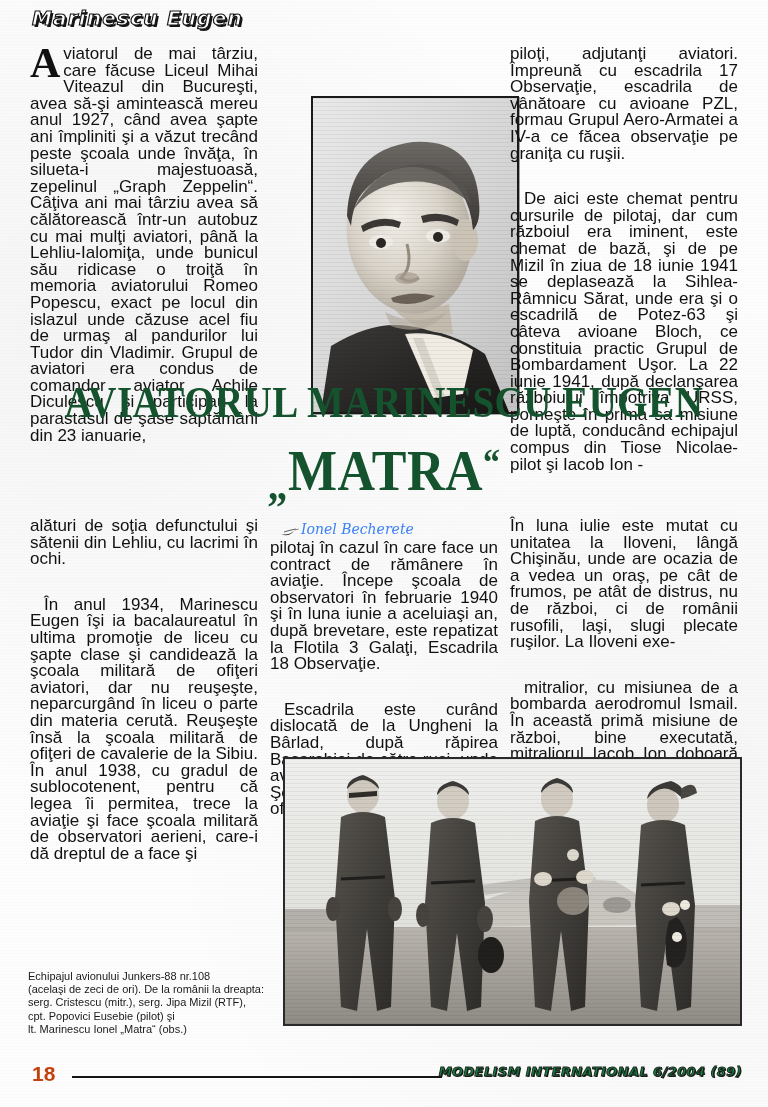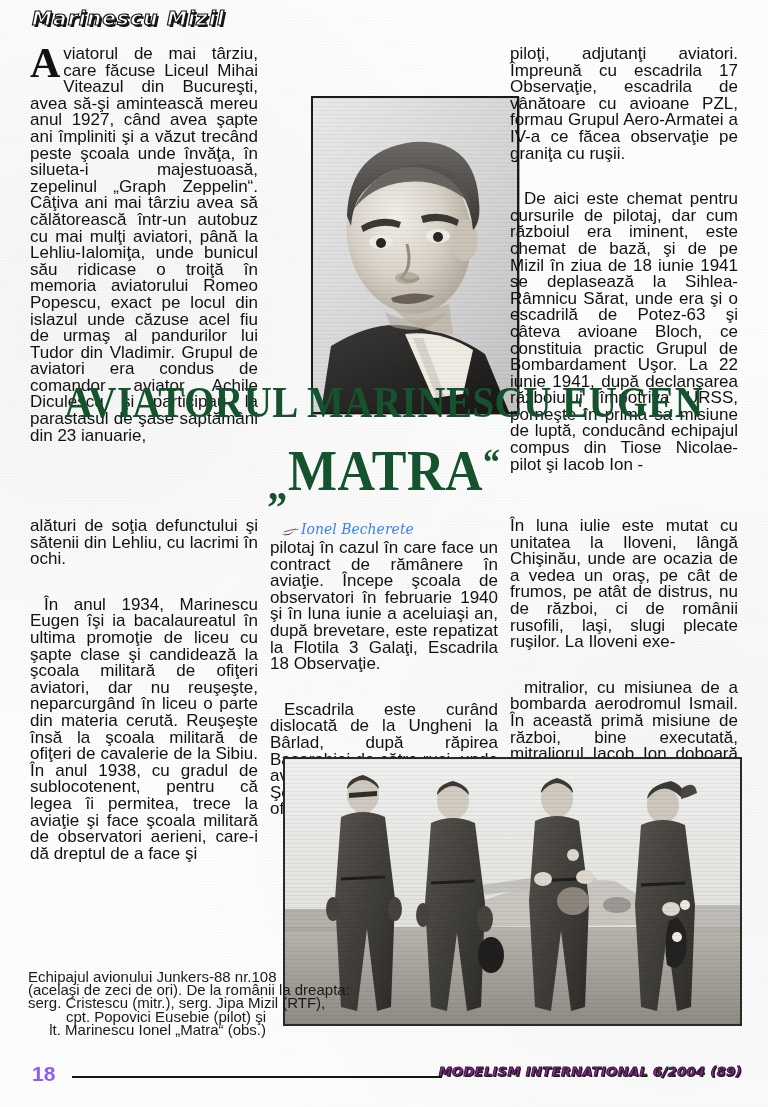--- a/index.html
+++ b/index.html
@@ -118,55 +118,55 @@
     position:absolute;left:283px;top:757px;width:455px;height:265px;
     border:2px solid #2a2a2a;
     background:#bdbdbd;
     overflow:hidden;
   }
   .photo-frame .sk{position:absolute;inset:0;}
 
   
   .caption{
     position:absolute;left:28px;top:970px;width:238px;
-    font-size:15px;line-height:13.2px;
-    text-align:right;
+    font-size:11px;line-height:13.2px;
+    text-align:left;
     color:#1a1a1a;
   }
   .caption div{white-space:nowrap;}
 
   
   .footer{position:absolute;left:0;top:1062px;width:768px;height:30px;}
   .pageno{
     position:absolute;left:32px;top:0px;
-    font-size:21px;font-weight:bold;color:#8b5cf6;
+    font-size:21px;font-weight:bold;color:#c2410c;
     font-family:"Liberation Sans", sans-serif;
   }
   .rule{
     position:absolute;left:72px;top:14px;width:370px;height:2px;background:#141414;
   }
   .magline{
     position:absolute;right:26px;top:2px;
     font-family:"DejaVu Sans", sans-serif;
     font-weight:bold;font-style:italic;
     font-size:13px;letter-spacing:0.4px;
-    color:#a21caf;
+    color:#15803d;
     -webkit-text-stroke:0.9px #1b1b1b;
     text-shadow:1px 1px 0 #1b1b1b;
     white-space:nowrap;
   }
 </style>
 </head>
 <body>
 
 <div class="paper"></div>
 
 <div class="page">
 
-  <div class="kicker">Marinescu Mizil</div>
+  <div class="kicker">Marinescu Eugen</div>
 
   <div class="band-top">
 
     <div class="col" id="top-left-col">
       <p class="dropcap">Aviatorul de mai târziu, care făcuse Liceul Mihai Viteazul din Bucureşti, avea să-şi amintească mereu anul 1927, când avea şapte ani împliniti şi a văzut trecând peste şcoala unde învăţa, în silueta-i majestuoasă, zepelinul „Graph Zeppelin“. Câţiva ani mai târziu avea să călătorească într-un autobuz cu mai mulţi aviatori, până la Lehliu-Ialomiţa, unde bunicul său ridicase o troiţă în memoria aviatorului Romeo Popescu, exact pe locul din islazul unde căzuse acel fiu de urmaş al pandurilor lui Tudor din Vladimir. Grupul de aviatori era condus de comandor aviator Achile Diculescu şi participau la parastasul de şase săptămâni din 23 ianuarie,</p>
     </div>
 
     <div class="portrait-frame">
       <svg class="sk" viewBox="0 0 204 314" preserveAspectRatio="xMidYMid slice">
         <defs>

